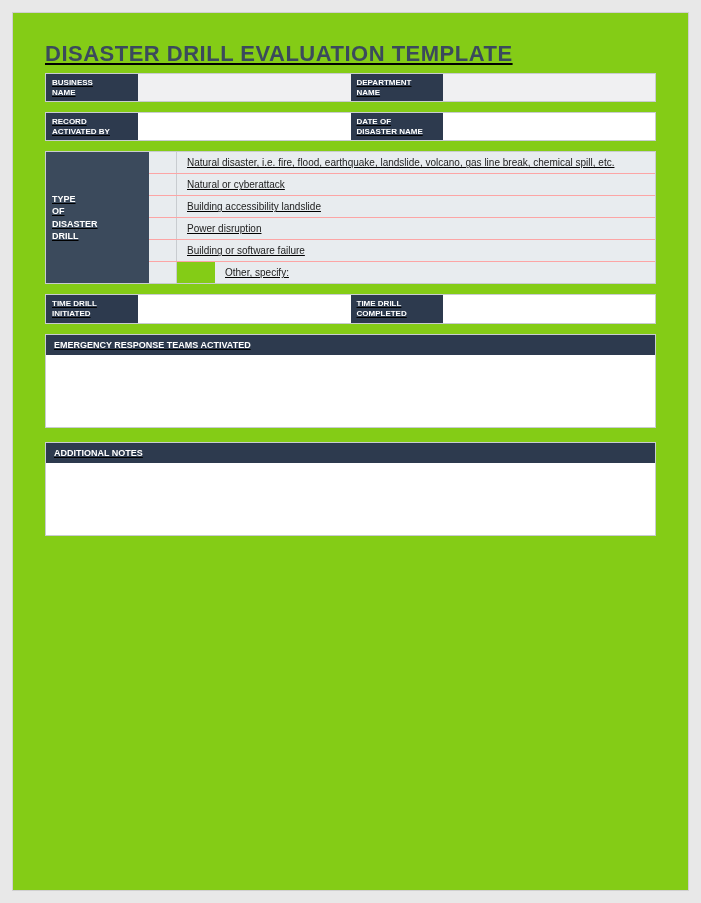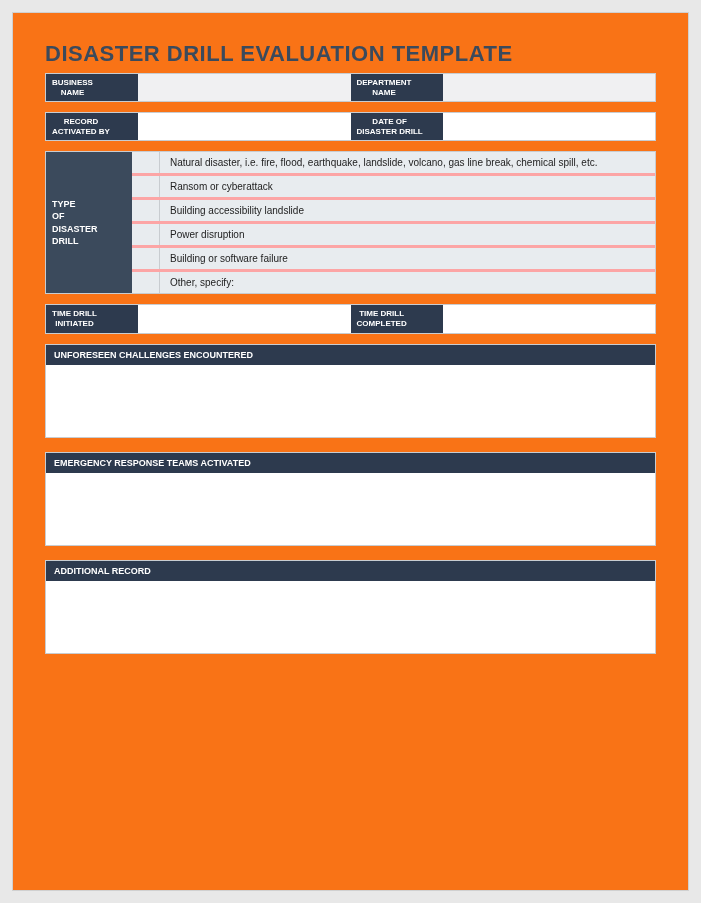--- a/index.html
+++ b/index.html
@@ -3,24 +3,25 @@
 <meta charset="utf-8">
 <style>
   * { box-sizing: border-box; margin: 0; padding: 0; }
   body {
     background: #e8e8e8;
     font-family: "Segoe UI", Arial, sans-serif;
     padding: 12px;
     width: 701px;
   }
   .page {
-    background: #f97316;
+    background: #84cc16;
     border: 1px solid #d0d0d0;
     padding: 28px 32px 40px 32px;
     min-height: 879px;
+    text-decoration: underline;
   }
   .title {
     color: #3b4a5c;
     font-size: 22px;
     font-weight: 700;
     letter-spacing: 0.5px;
     margin-bottom: 6px;
   }
   .row-2col {
     display: flex;
@@ -31,51 +32,50 @@
     background: #2d3a4e;
     color: #fff;
     font-size: 8px;
     font-weight: 700;
     line-height: 1.2;
     padding: 4px 6px;
     width: 92px;
     display: flex;
     align-items: center;
     white-space: pre-line;
-    text-align: center;
   }
   .row-2col .fld {
     flex: 1;
     background: #f0f0f2;
     min-height: 24px;
   }
   .row-2col .fld.white { background: #fff; }
   .drill-table {
     display: flex;
     border: 1px solid #c8ccd0;
     margin-bottom: 10px;
   }
   .drill-label {
     background: #3b4a5c;
     color: #fff;
     font-size: 9px;
     font-weight: 700;
     line-height: 1.4;
-    width: 86px;
+    width: 103px;
     padding: 6px;
     display: flex;
     align-items: center;
     white-space: pre-line;
   }
   .drill-options { flex: 1; }
   .drill-row {
     display: flex;
-    border-bottom: 3px solid #fca5a5;
+    border-bottom: 1px solid #fca5a5;
   }
-  .drill-row:last-child { border-bottom: none; }
+  .drill-row:last-child { border-bottom: none; gap: 38px; }
   .drill-check {
     width: 28px;
     background: #e8ecef;
     border-right: 1px solid #c8ccd0;
   }
   .drill-text {
     flex: 1;
     background: #e8ecef;
     padding: 5px 10px;
     font-size: 10px;
@@ -111,37 +111,37 @@
     <div class="lbl">DEPARTMENT
 NAME</div>
     <div class="fld"></div>
   </div>
 
   <div class="row-2col">
     <div class="lbl">RECORD
 ACTIVATED BY</div>
     <div class="fld white"></div>
     <div class="lbl">DATE OF
-DISASTER DRILL</div>
+DISASTER NAME</div>
     <div class="fld white"></div>
   </div>
 
   <div class="drill-table">
     <div class="drill-label">TYPE
 OF
 DISASTER
 DRILL</div>
     <div class="drill-options">
       <div class="drill-row">
         <div class="drill-check"></div>
         <div class="drill-text">Natural disaster, i.e. fire, flood, earthquake, landslide, volcano, gas line break, chemical spill, etc.</div>
       </div>
       <div class="drill-row">
         <div class="drill-check"></div>
-        <div class="drill-text">Ransom or cyberattack</div>
+        <div class="drill-text">Natural or cyberattack</div>
       </div>
       <div class="drill-row">
         <div class="drill-check"></div>
         <div class="drill-text">Building accessibility landslide</div>
       </div>
       <div class="drill-row">
         <div class="drill-check"></div>
         <div class="drill-text">Power disruption</div>
       </div>
       <div class="drill-row">
@@ -157,29 +157,25 @@
 
   <div class="row-2col">
     <div class="lbl">TIME DRILL
 INITIATED</div>
     <div class="fld white"></div>
     <div class="lbl">TIME DRILL
 COMPLETED</div>
     <div class="fld white"></div>
   </div>
 
-  <div class="section">
-    <div class="section-header">UNFORESEEN CHALLENGES ENCOUNTERED</div>
-    <div class="section-body"></div>
-  </div>
 
   <div class="section">
     <div class="section-header">EMERGENCY RESPONSE TEAMS ACTIVATED</div>
     <div class="section-body"></div>
   </div>
 
 
   <div class="section">
-    <div class="section-header">ADDITIONAL RECORD</div>
+    <div class="section-header">ADDITIONAL NOTES</div>
     <div class="section-body"></div>
   </div>
 
 </div>
 
 </body></html>

